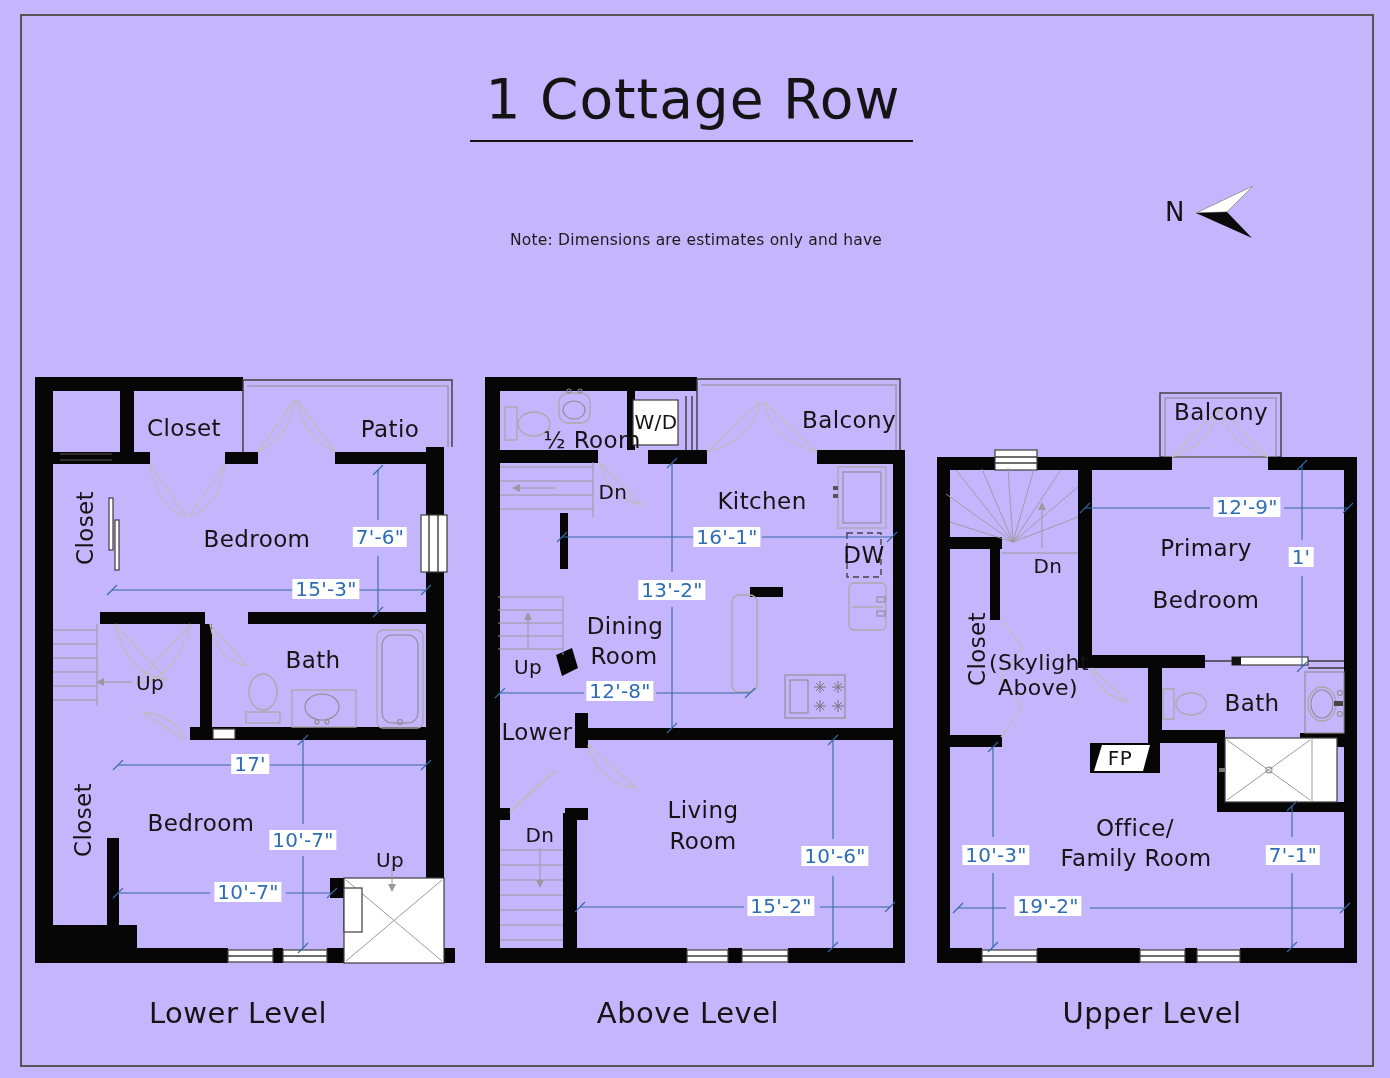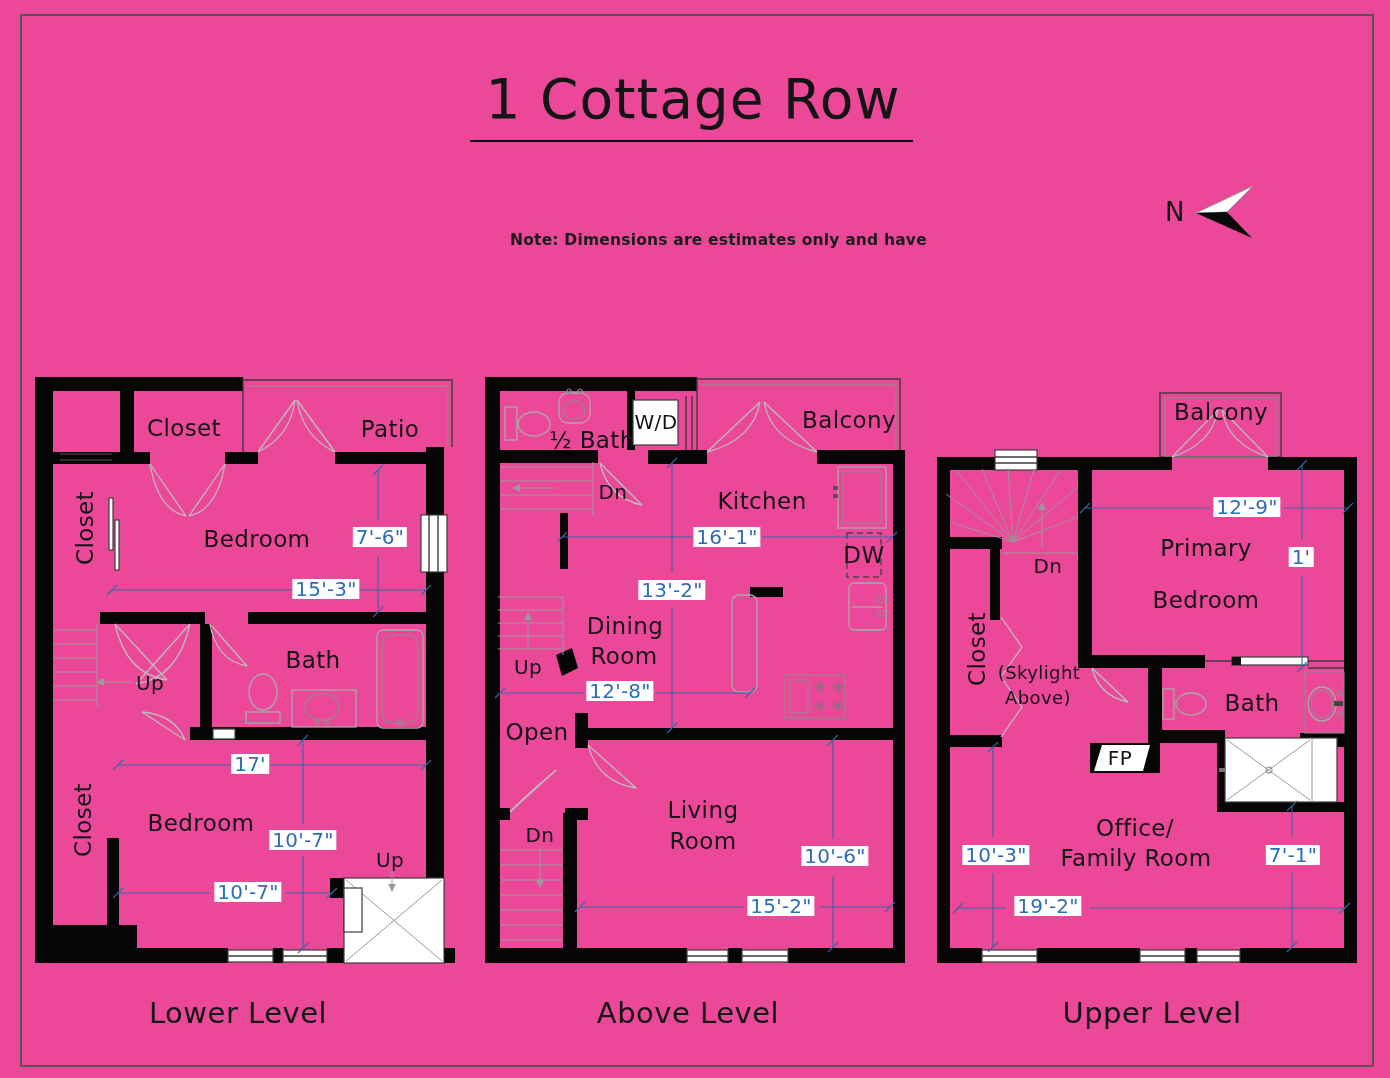--- a/index.html
+++ b/index.html
@@ -1,30 +1,30 @@
 <!DOCTYPE html>
 <html><head>
 <meta charset="utf-8">
 <style>
   html,body{margin:0;padding:0;background:#fff;}
-  .page{position:relative;width:1390px;height:1078px;background:#ec4899;overflow:hidden;
+  .page{position:relative;width:1390px;height:1078px;background:#c4b5fd;overflow:hidden;
         font-family:"DejaVu Sans","Liberation Sans",sans-serif;}
   svg{position:absolute;left:0;top:0;}
   .lbl{position:absolute;transform:translate(-50%,-50%);white-space:nowrap;color:#141414;
        letter-spacing:.4px;line-height:1;}
   .left{transform:translate(0,-50%);}
   .vert{transform:translate(-50%,-50%) rotate(-90deg);}
   .title{font-size:55px;letter-spacing:1px;}
   .subtitle{font-size:37px;}
-  .note{font-size:15.5px;font-weight:700;letter-spacing:.2px;color:#1c1c1c;}
+  .note{font-size:15.5px;font-weight:400;letter-spacing:.2px;color:#1c1c1c;}
   .north{font-size:26px;}
   .level{font-size:29px;letter-spacing:.5px;}
   .room{font-size:23px;}
   .small{font-size:20px;}
-  .tiny{font-size:18px;margin-top:10px;}
+  .tiny{font-size:22px;}
   .dim{font-size:20px;color:#2e6cb5;background:#fff;padding:0 3px;letter-spacing:.2px;}
   .wall{fill:#060606;}
   .fx{stroke:#a9a9a9;fill:none;stroke-width:1.3;}
   .fx2{stroke:#8d8d8d;fill:none;stroke-width:1.1;}
   .door{stroke:#bdbdbd;fill:none;stroke-width:1.3;}
   .thin{stroke:#3c3c3c;fill:none;stroke-width:1.4;}
   .stair{stroke:#9a9a9a;fill:none;stroke-width:1;}
   .win{fill:#fff;stroke:#3c3c3c;stroke-width:1.2;}
   .dimln{stroke:#3468a8;fill:none;stroke-width:1.1;}
 </style>
@@ -478,30 +478,30 @@
 <div class="lbl small" style="left:150px;top:683px">Up</div>
 <div class="lbl room vert" style="left:83px;top:820px">Closet</div>
 <div class="lbl room" style="left:201px;top:823px">Bedroom</div>
 <div class="lbl small" style="left:390px;top:860px">Up</div>
 <div class="lbl dim" style="left:380px;top:537px">7'-6"</div>
 <div class="lbl dim" style="left:326px;top:589px">15'-3"</div>
 <div class="lbl dim" style="left:250px;top:764px">17'</div>
 <div class="lbl dim" style="left:303px;top:840px">10'-7"</div>
 <div class="lbl dim" style="left:248px;top:892px">10'-7"</div>
 
-<div class="lbl room" style="left:592px;top:440px">½ Bath</div>
+<div class="lbl room" style="left:592px;top:440px">½ Room</div>
 <div class="lbl small" style="left:656px;top:422px">W/D</div>
 <div class="lbl room" style="left:849px;top:420px">Balcony</div>
 <div class="lbl small" style="left:613px;top:492px">Dn</div>
 <div class="lbl room" style="left:762px;top:501px">Kitchen</div>
 <div class="lbl room" style="left:864px;top:555px">DW</div>
 <div class="lbl room" style="left:625px;top:626px">Dining</div>
 <div class="lbl room" style="left:624px;top:656px">Room</div>
 <div class="lbl small" style="left:528px;top:667px">Up</div>
-<div class="lbl room" style="left:537px;top:732px">Open</div>
+<div class="lbl room" style="left:537px;top:732px">Lower</div>
 <div class="lbl small" style="left:540px;top:835px">Dn</div>
 <div class="lbl room" style="left:703px;top:810px">Living</div>
 <div class="lbl room" style="left:703px;top:841px">Room</div>
 <div class="lbl dim" style="left:727px;top:537px">16'-1"</div>
 <div class="lbl dim" style="left:672px;top:590px">13'-2"</div>
 <div class="lbl dim" style="left:620px;top:691px">12'-8"</div>
 <div class="lbl dim" style="left:835px;top:856px">10'-6"</div>
 <div class="lbl dim" style="left:781px;top:906px">15'-2"</div>
 
 <div class="lbl room" style="left:1221px;top:412px">Balcony</div>

